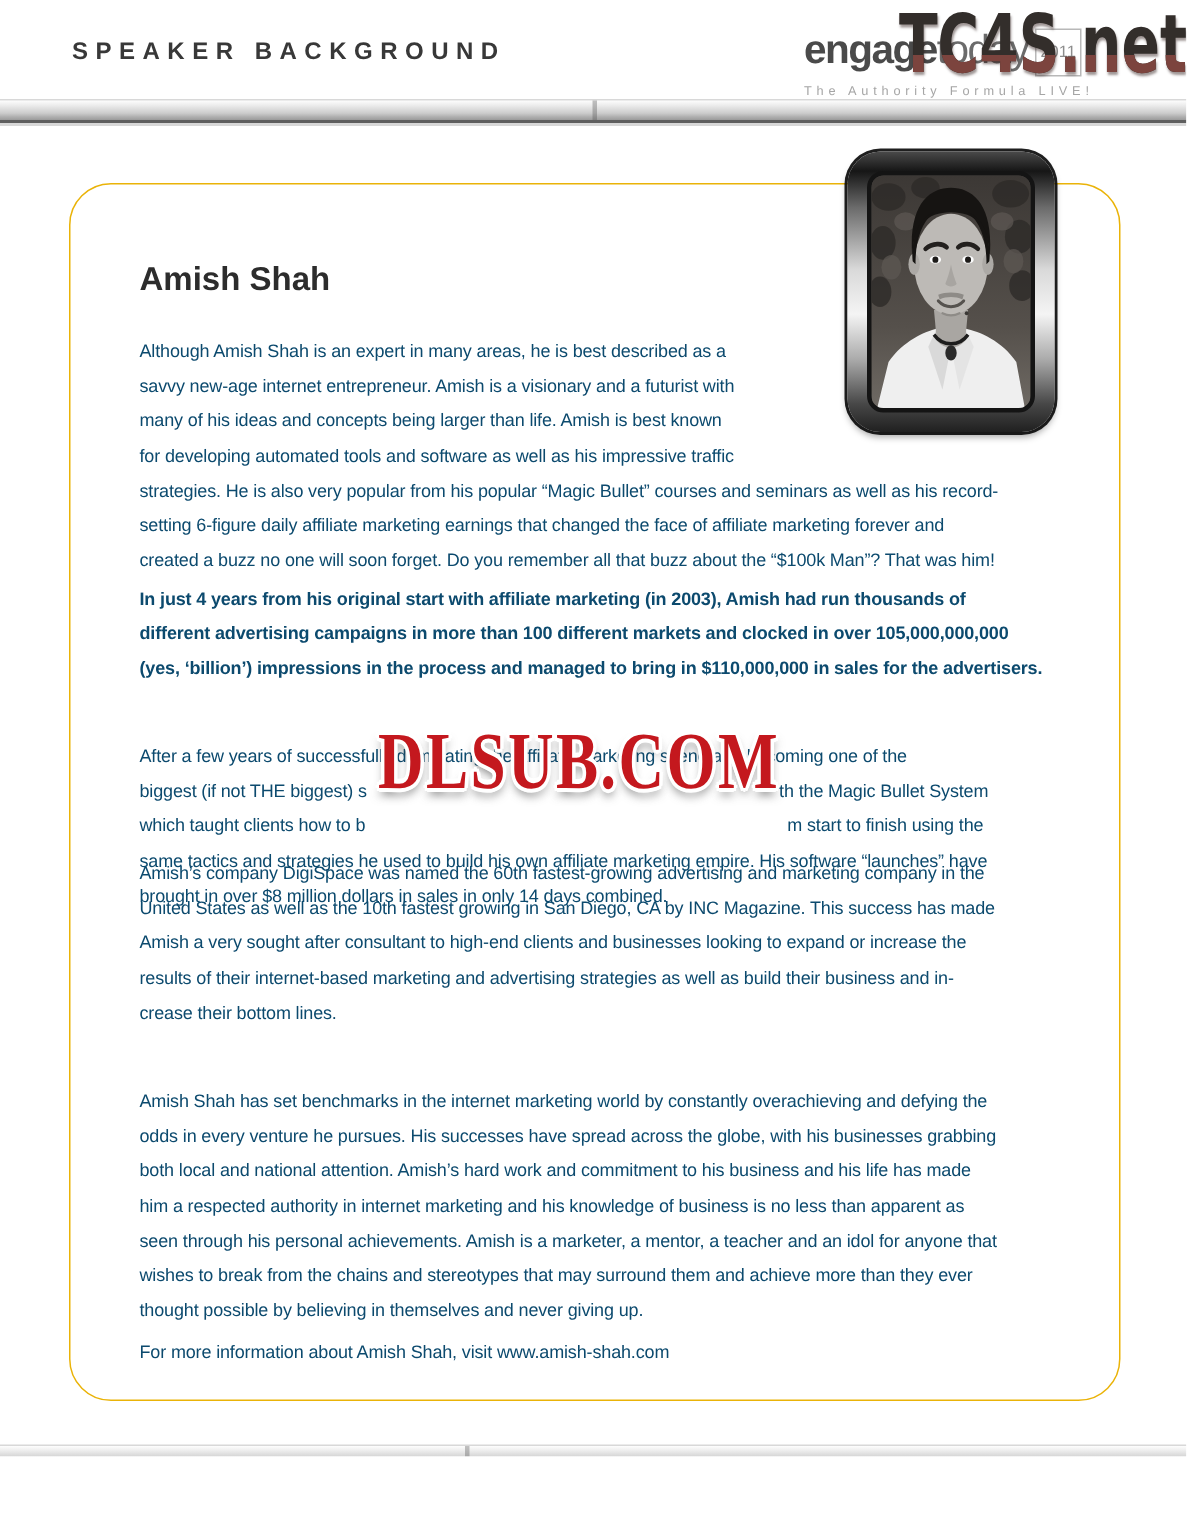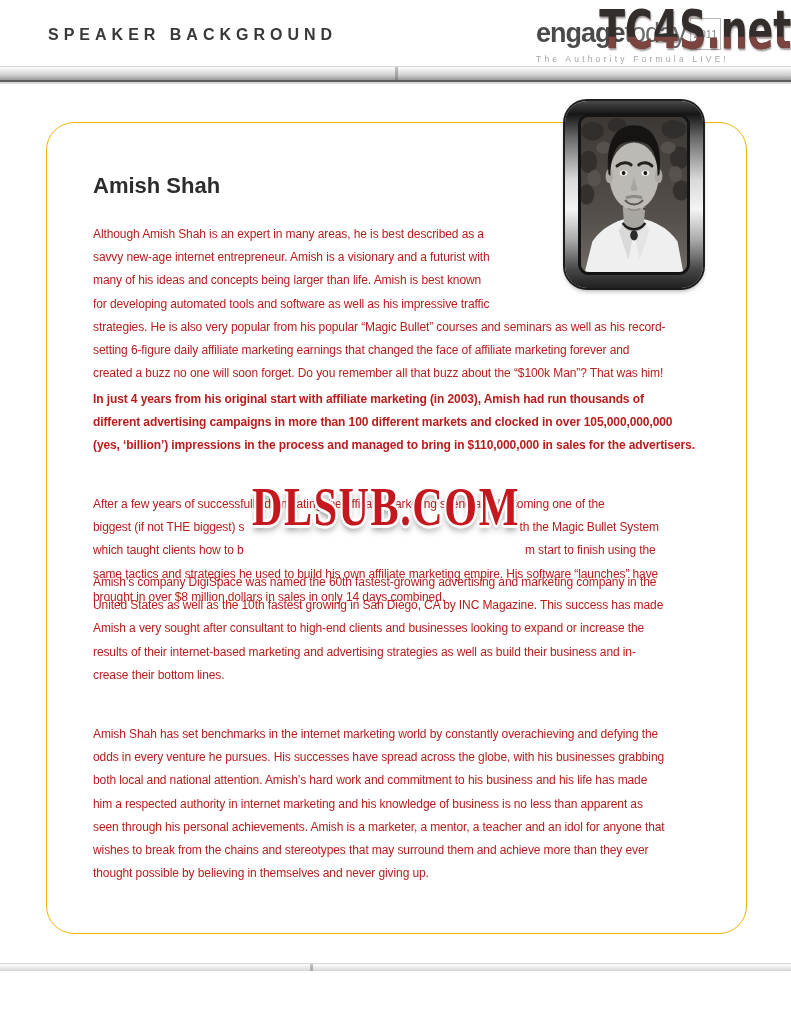--- a/index.html
+++ b/index.html
@@ -29,21 +29,21 @@
        border-top:1px solid #d8d8d8;border-bottom:2px solid #5f5f5f;box-shadow:0 2px 0 rgba(190,190,190,.6);}
   .bar-top{top:66px;} .bar-bottom{top:963px;}
   .bar-notch{position:absolute;top:0;width:3px;height:100%;background:rgba(80,80,80,.35);}
 
   
   .card{position:absolute;left:46px;top:122px;width:699px;height:810px;background:#ffffff;
         border:1px solid #eab308;border-radius:28px;z-index:1;}
   .card-heading{position:absolute;left:46px;top:50px;font-size:22px;line-height:26px;
                 font-weight:bold;color:#2c2c2c;white-space:nowrap;}
   .para{position:absolute;left:46px;font-size:12px;line-height:23.2px;letter-spacing:-0.1px;
-        color:#b91c1c;white-space:pre;}
+        color:#0c4a6e;white-space:pre;}
   .p1{top:100px;} .p2{top:265px;font-weight:bold;} .p3{top:370px;} .p4{top:448px;} .p5{top:600px;} .p6{top:767px;}
 
   
   .photo-frame{position:absolute;left:565px;top:101px;width:138px;height:187px;border-radius:22px;z-index:3;
      background:linear-gradient(180deg,#4a4a4a 0%,#161616 7%,#6b6b6b 20%,#d9d9d9 42%,#f4f4f4 58%,#ababab 74%,#474747 90%,#202020 100%);
      box-shadow:0 0 0 2px rgba(12,12,12,.92),0 3px 5px rgba(0,0,0,.35);}
   .photo-inner{position:absolute;left:13px;top:13px;right:13px;bottom:13px;border-radius:11px;
      overflow:hidden;border:3px solid #141414;background:#4c4844;}
   .photo-inner svg{display:block;width:100%;height:100%;}
 
@@ -113,20 +113,21 @@
 Amish a very sought after consultant to high-end clients and businesses looking to expand or increase the
 results of their internet-based marketing and advertising strategies as well as build their business and in-
 crease their bottom lines.</div>
     <div class="para p5">Amish Shah has set benchmarks in the internet marketing world by constantly overachieving and defying the
 odds in every venture he pursues. His successes have spread across the globe, with his businesses grabbing
 both local and national attention. Amish’s hard work and commitment to his business and his life has made
 him a respected authority in internet marketing and his knowledge of business is no less than apparent as
 seen through his personal achievements. Amish is a marketer, a mentor, a teacher and an idol for anyone that
 wishes to break from the chains and stereotypes that may surround them and achieve more than they ever
 thought possible by believing in themselves and never giving up.</div>
+    <div class="para p6">For more information about Amish Shah, visit www.amish-shah.com</div>
   </div>
 
   <div class="photo-frame">
     <div class="photo-inner">
       <svg viewBox="0 0 112 152" preserveAspectRatio="none">
         <defs>
           <linearGradient id="pbg" x1="0" y1="0" x2="0" y2="1">
             <stop offset="0" stop-color="#3c3835"></stop>
             <stop offset=".65" stop-color="#55504b"></stop>
             <stop offset="1" stop-color="#6f6a64"></stop>

